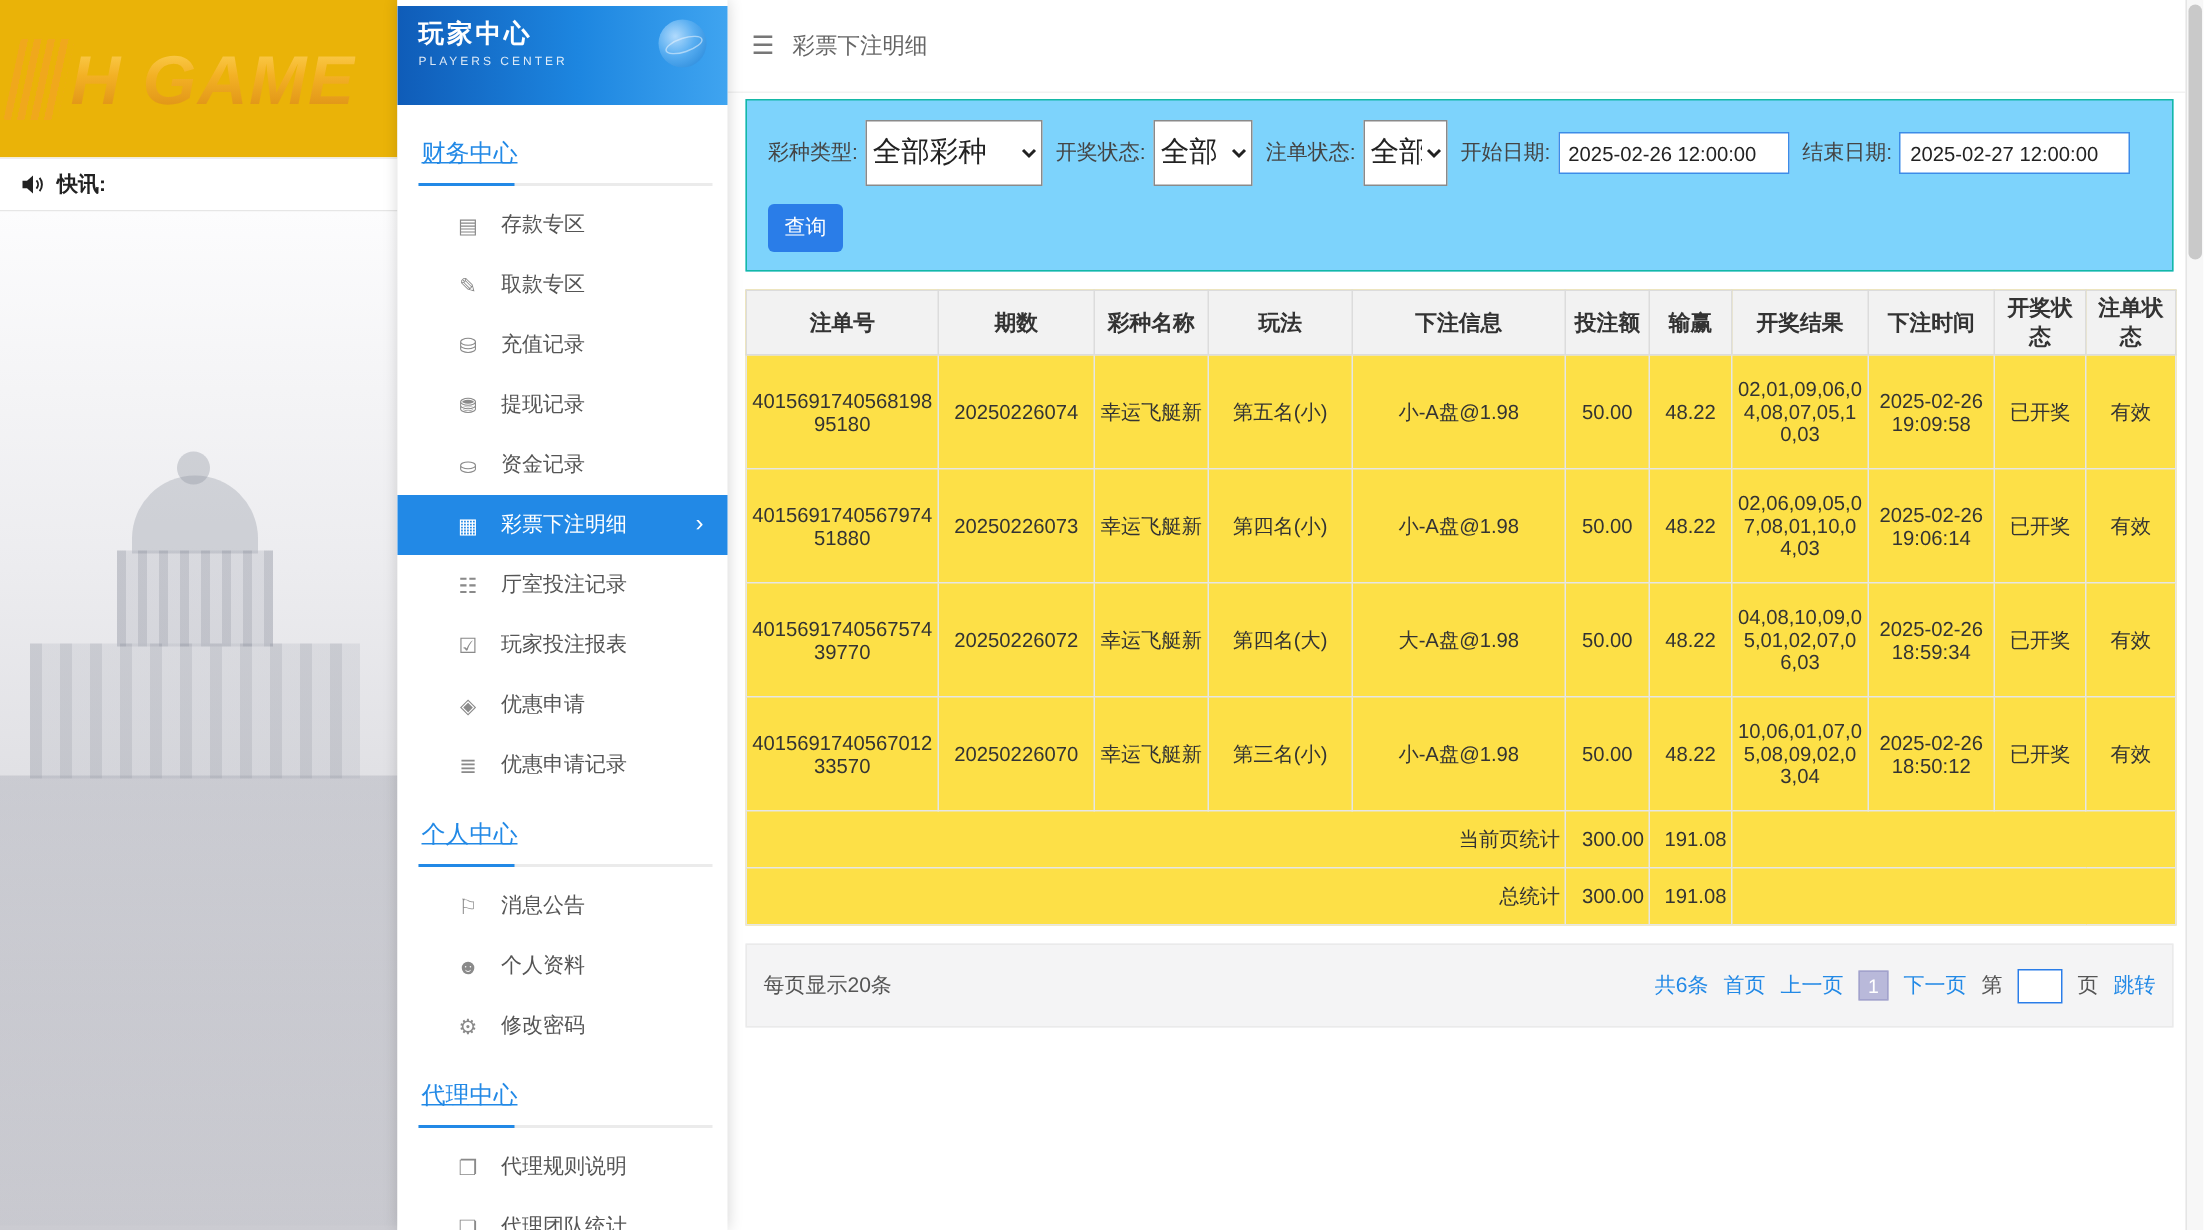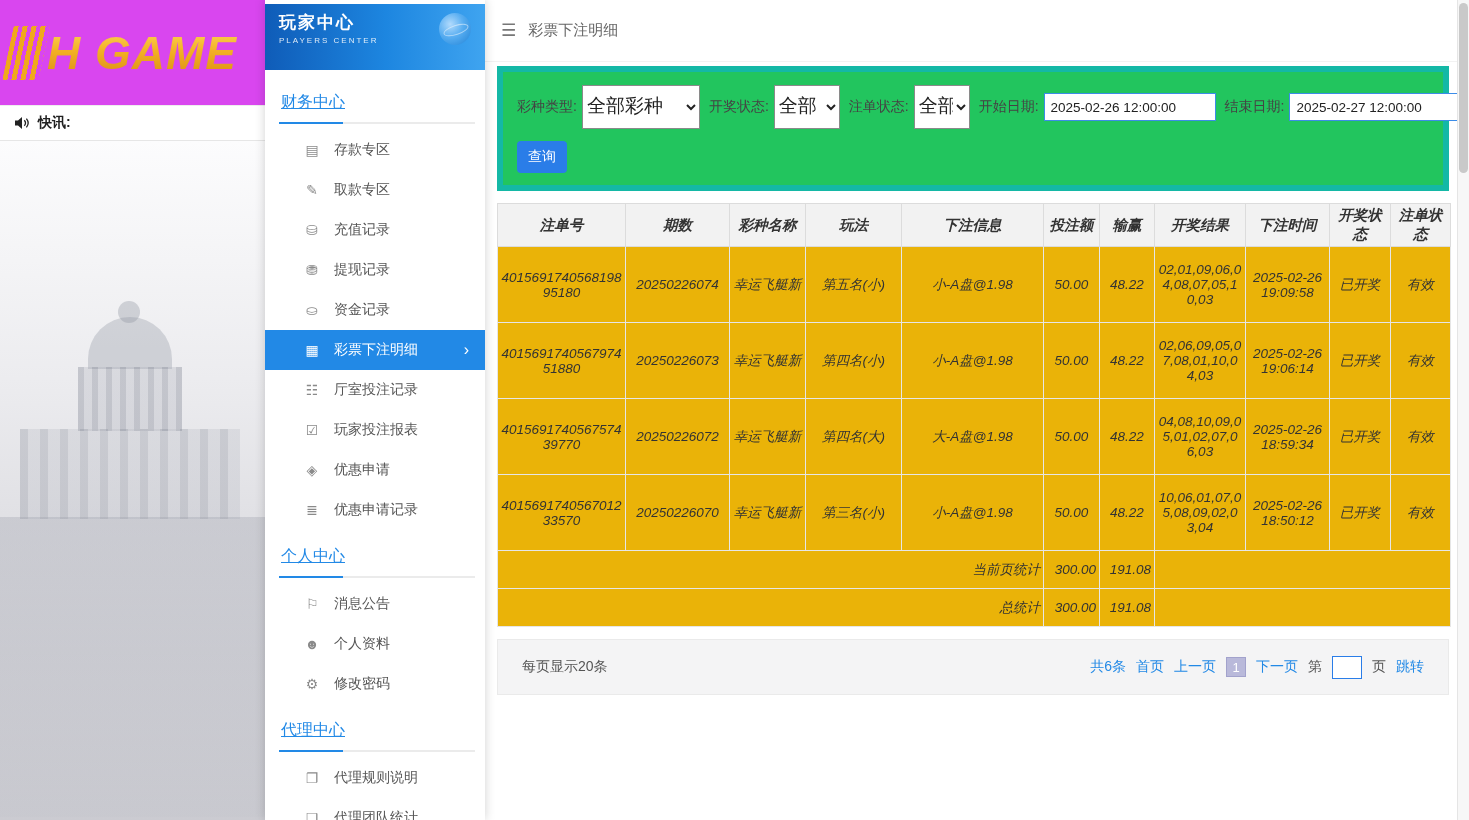--- a/index.html
+++ b/index.html
@@ -5,21 +5,21 @@
   * { margin:0; padding:0; box-sizing:border-box; }
   html,body { width:1469px; height:820px; overflow:hidden; }
   body {
     font-family:"Liberation Sans","DejaVu Sans",sans-serif;
     background:#fff; position:relative; color:#333;
   }
   :root { --accent:#2289e6; --logo-gold:#f0a81c; }
 
   
   .left-bg { position:absolute; left:0; top:0; width:265px; height:820px; overflow:hidden; background:#fff; }
-  .logo-area { height:105px; display:flex; align-items:center; padding-left:8px; background:#d946ef; white-space:nowrap; }
+  .logo-area { height:105px; display:flex; align-items:center; padding-left:8px; background:#eab308; white-space:nowrap; }
   .logo-bars { display:inline-block; width:36px; height:54px; margin-right:3px; border-radius:2px;
     background:repeating-linear-gradient(90deg, var(--logo-gold) 0 5px, rgba(0,0,0,0) 5px 9px);
     transform:skewX(-12deg); }
   .logo-text { font-size:46px; font-weight:bold; font-style:italic; letter-spacing:1px;
     background:linear-gradient(180deg,#ffd95e 0%, #f3b125 45%, #d98a12 100%);
     -webkit-background-clip:text; background-clip:text; color:transparent; }
   .news-bar { height:36px; background:#fff; border-top:1px solid #ededed; border-bottom:1px solid #e6e6e6;
     display:flex; align-items:center; gap:8px; padding-left:14px; font-size:14px; font-weight:bold; color:#222; }
   .capitol { position:absolute; top:141px; left:0; right:0; bottom:0;
     background:linear-gradient(180deg,#fcfcfd 0%, #ececef 35%, #d6d6db 75%, #cbcbd1 100%); }
@@ -57,44 +57,44 @@
   .menu-item .arrow { position:absolute; right:16px; font-size:16px; color:#fff; }
 
   
   .main { position:absolute; left:485px; top:0; right:12px; bottom:0; background:#fff; }
   .topbar { height:62px; display:flex; align-items:center; gap:12px; padding-left:16px;
     background:#fff; border-bottom:1px solid #f2f2f2; }
   .hamburger { font-size:17px; color:#777; cursor:pointer; }
   .page-title { font-size:15px; color:#666; }
   .content { position:absolute; top:62px; left:0; right:0; bottom:0; background:#fff; padding:4px 8px 0 12px; }
 
-  .filter-panel { background:#22c55e; border:6px solid #14b8a6; padding:13px 14px 12px; }
+  .filter-panel { background:#7dd3fc; border:1px solid #14b8a6; padding:13px 14px 12px; }
   .filter-row { display:flex; align-items:center; flex-wrap:nowrap; }
   .fgroup { display:flex; align-items:center; margin-right:9px; }
   .flabel { font-size:14px; color:#444; margin-right:5px; white-space:nowrap; }
   .fselect { height:44px; font-size:19px; color:#222; border:1px solid #8a8a8a; background:#fff;
     font-family:Liberation Mono, monospace; }
   .w118 { width:118px; } .w66 { width:66px; } .w56 { width:56px; }
-  .fdate { height:28px; width:172px; border:1px solid #3c8ce8; font-size:13.5px; color:#222;
+  .fdate { height:28px; width:154px; border:1px solid #3c8ce8; font-size:13.5px; color:#222;
     padding:0 6px; outline:none; font-family:"Liberation Sans","DejaVu Sans",sans-serif; }
   .search-btn { margin-top:12px; width:50px; height:32px; background:#2a7de8; color:#fff; border:none;
     border-radius:4px; font-size:14px; cursor:pointer; font-family:"Liberation Sans","DejaVu Sans",sans-serif; }
 
-  table.bets { margin-top:12px; width:100%; border-collapse:collapse; table-layout:fixed; background:#eab308;font-style:italic; }
+  table.bets { margin-top:12px; width:100%; border-collapse:collapse; table-layout:fixed; background:#fde047; }
   table.bets th { background:#f2f2f2; border:1px solid #dcdcdc; height:41px; font-size:14.5px; color:#333;
     font-weight:bold; padding:2px; }
   table.bets td { border:1px solid #e6e6e6; text-align:center; font-size:13.5px; color:#333;
     padding:6px 3px; vertical-align:middle; overflow:hidden; }
   tr.data-row td { height:76px; }
   td.bk { word-break:break-all; }
   td.left { text-align:left; padding-left:4px; }
   tr.summary-row td { height:38px; font-size:13.5px;text-align:right; }
 
   .pagination { margin-top:12px; height:56px; background:#f4f4f5; border:1px solid #eaeaea;
-    display:flex; align-items:center; justify-content:space-between; padding:0 24px; font-size:14px; color:#555; }
+    display:flex; align-items:center; justify-content:space-between; padding:0 11px; font-size:14px; color:#555; }
   .pag-right { display:flex; align-items:center; gap:10px; }
   .blue { color:var(--accent); text-decoration:none; cursor:pointer; }
   .current-page { display:inline-block; min-width:20px; height:20px; line-height:20px; text-align:center;
     background:#b9b9da; border:1px solid #a2a2cc; color:#fff; font-size:13px; }
   .jump-input { width:30px; height:23px; border:1px solid #2a7de8; outline:none; text-align:center; font-size:13px; }
 
   .scrollbar { position:absolute; right:0; top:0; width:12px; height:820px; background:#f7f7f7;
     border-left:1px solid #e5e5e5; z-index:5; }
   .scroll-thumb { position:absolute; top:3px; left:1px; width:9px; height:170px; background:#c9c9c9; border-radius:5px; }
 </style>

